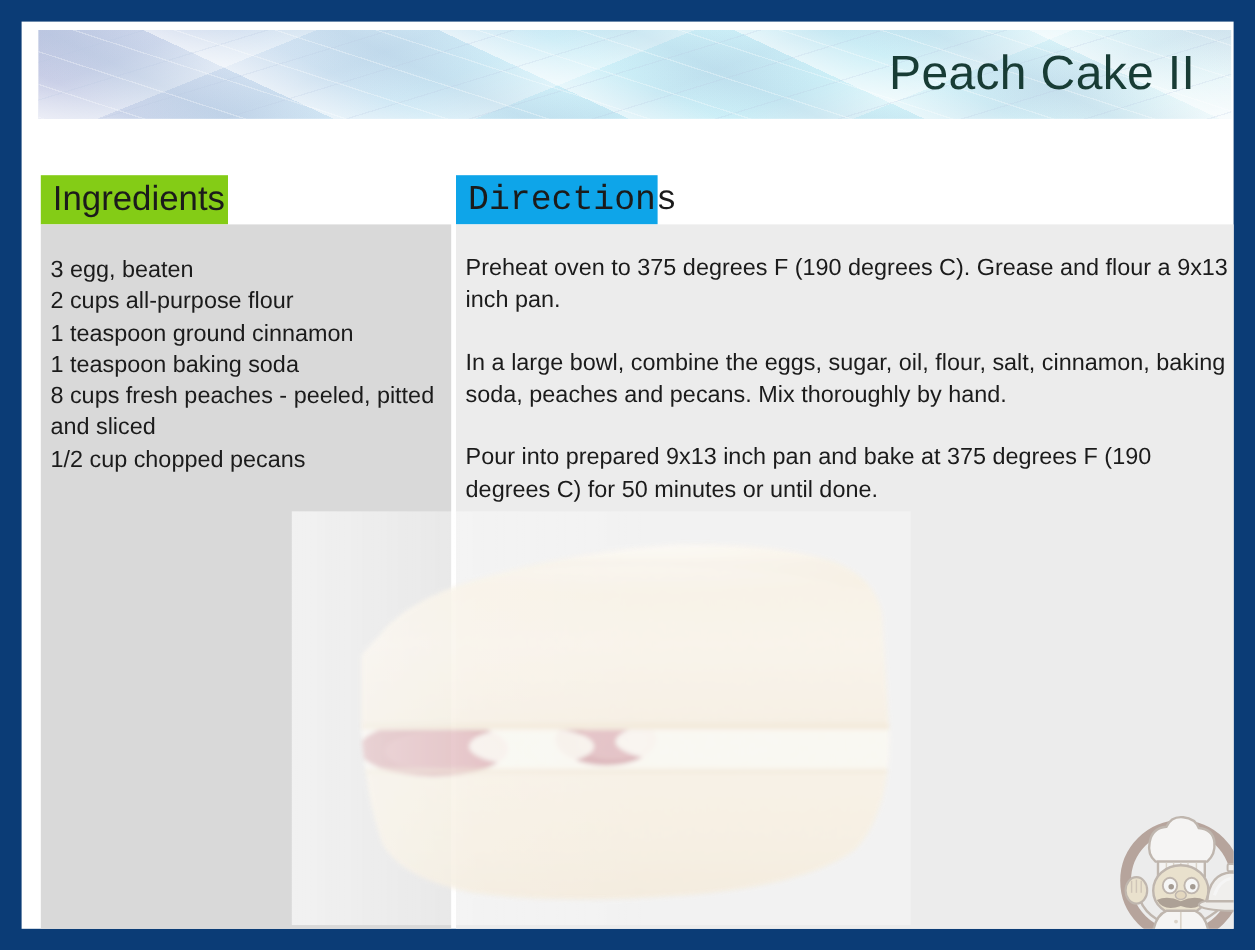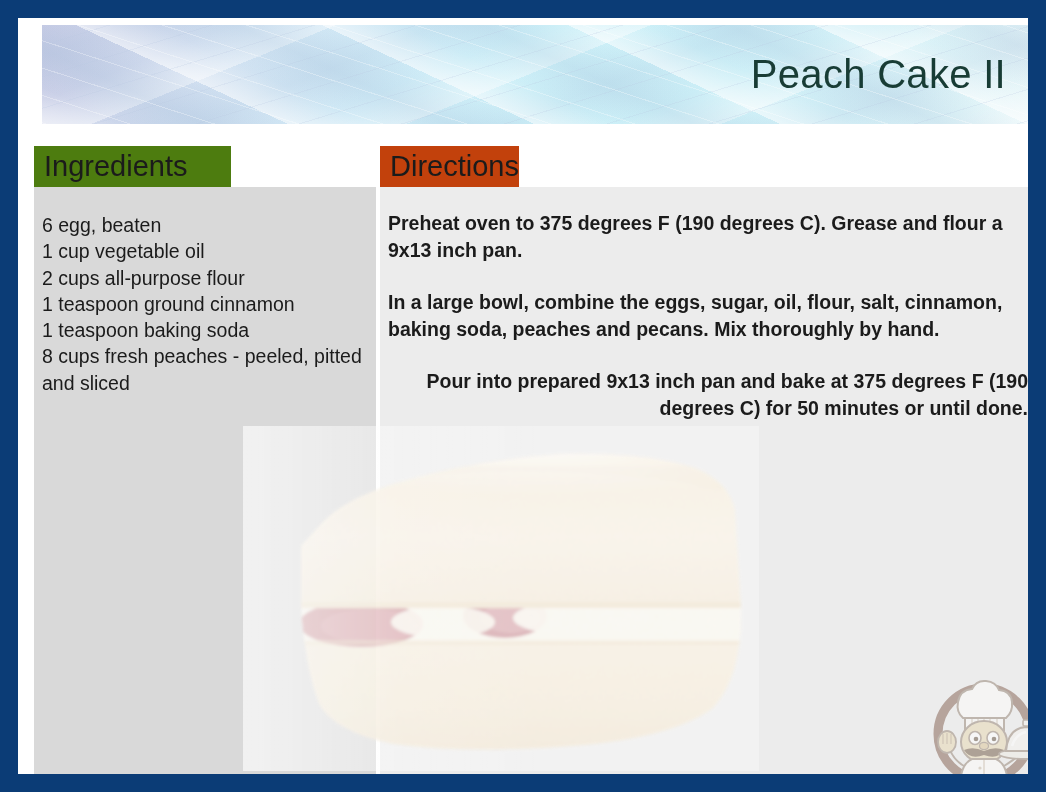--- a/index.html
+++ b/index.html
@@ -17,24 +17,24 @@
     height: 792px;
     box-sizing: border-box;
     background: #ffffff;
     border: 18px solid #0b3c76;
     overflow: hidden;
   }
 
   
   .banner {
     position: absolute;
-    left: 24px;
+    left: 14px;
     top: 7px;
     width: 994px;
-    height: 99px;
+    height: 74px;
     background:
       repeating-linear-gradient(25deg,
         rgba(255,255,255,0.55) 0px,
         rgba(255,255,255,0.0) 34px,
         rgba(150,180,210,0.18) 68px,
         rgba(255,255,255,0.0) 104px),
       repeating-linear-gradient(-22deg,
         rgba(255,255,255,0.40) 0px,
         rgba(255,255,255,0.0) 40px,
         rgba(160,185,215,0.14) 80px,
@@ -92,22 +92,22 @@
   }
   .panel-body {
     position: absolute;
     box-sizing: border-box;
   }
 
   
   .ing-tab {
     left: 16px;
     top: 128px;
-    background: #4d7c0f;
-    width: 197px;
+    background: #84cc16;
+    width: 156px;
   }
   .ing-body {
     left: 16px;
     top: 169px;
     width: 342px;
     height: 597px;
     background: #d9d9d9;
   }
   .ing-list {
     position: absolute;
@@ -119,45 +119,45 @@
     color: #1b1b1b;
     z-index: 5;
   }
   .ing-list div { white-space: nowrap; }
   .ing-list div.wrap { white-space: normal; }
 
   
   .dir-tab {
     left: 362px;
     top: 128px;
-    background: #c2410c;
-    width: 139px;
+    background: #0ea5e9;
+    width: 168px;
+    font-family: Liberation Mono, monospace;
   }
   .dir-body {
     left: 362px;
     top: 169px;
     width: 656px;
     height: 597px;
     background: #ececec;
   }
   .dir-text {
     position: absolute;
     left: 370px;
     top: 192px;
     width: 640px;
     font-size: 19.5px;
     line-height: 26.5px;
     color: #1b1b1b;
     z-index: 5;
   }
   .dir-text p {
     margin: 0 0 26px 0;
-    font-weight: bold;
-  }
-  .dir-text p:last-child { margin-bottom: 0; text-align: right; }
+  }
+  .dir-text p:last-child { margin-bottom: 0; }
 
   
   .cake {
     position: absolute;
     left: 225px;
     top: 408px;
     width: 516px;
     height: 345px;
     z-index: 3;
     pointer-events: none;
@@ -185,26 +185,26 @@
 
   <div class="banner">
     <div class="banner-lattice"></div>
     <div class="banner-title">Peach Cake II</div>
   </div>
 
   <div class="panel-tab ing-tab">Ingredients</div>
   <div class="panel-body ing-body"></div>
 
   <div class="ing-list">
-    <div>6 egg, beaten</div>
-    <div>1 cup vegetable oil</div>
+    <div>3 egg, beaten</div>
     <div>2 cups all-purpose flour</div>
     <div>1 teaspoon ground cinnamon</div>
     <div>1 teaspoon baking soda</div>
     <div class="wrap">8 cups fresh peaches - peeled, pitted and sliced</div>
+    <div>1/2 cup chopped pecans</div>
   </div>
 
   <div class="panel-tab dir-tab">Directions</div>
   <div class="panel-body dir-body"></div>
 
   <div class="dir-text">
     <p>Preheat oven to 375 degrees F (190 degrees C). Grease and flour a 9x13 inch pan.</p>
     <p>In a large bowl, combine the eggs, sugar, oil, flour, salt, cinnamon, baking soda, peaches and pecans. Mix thoroughly by hand.</p>
     <p>Pour into prepared 9x13 inch pan and bake at 375 degrees F (190 degrees C) for 50 minutes or until done.</p>
   </div>

